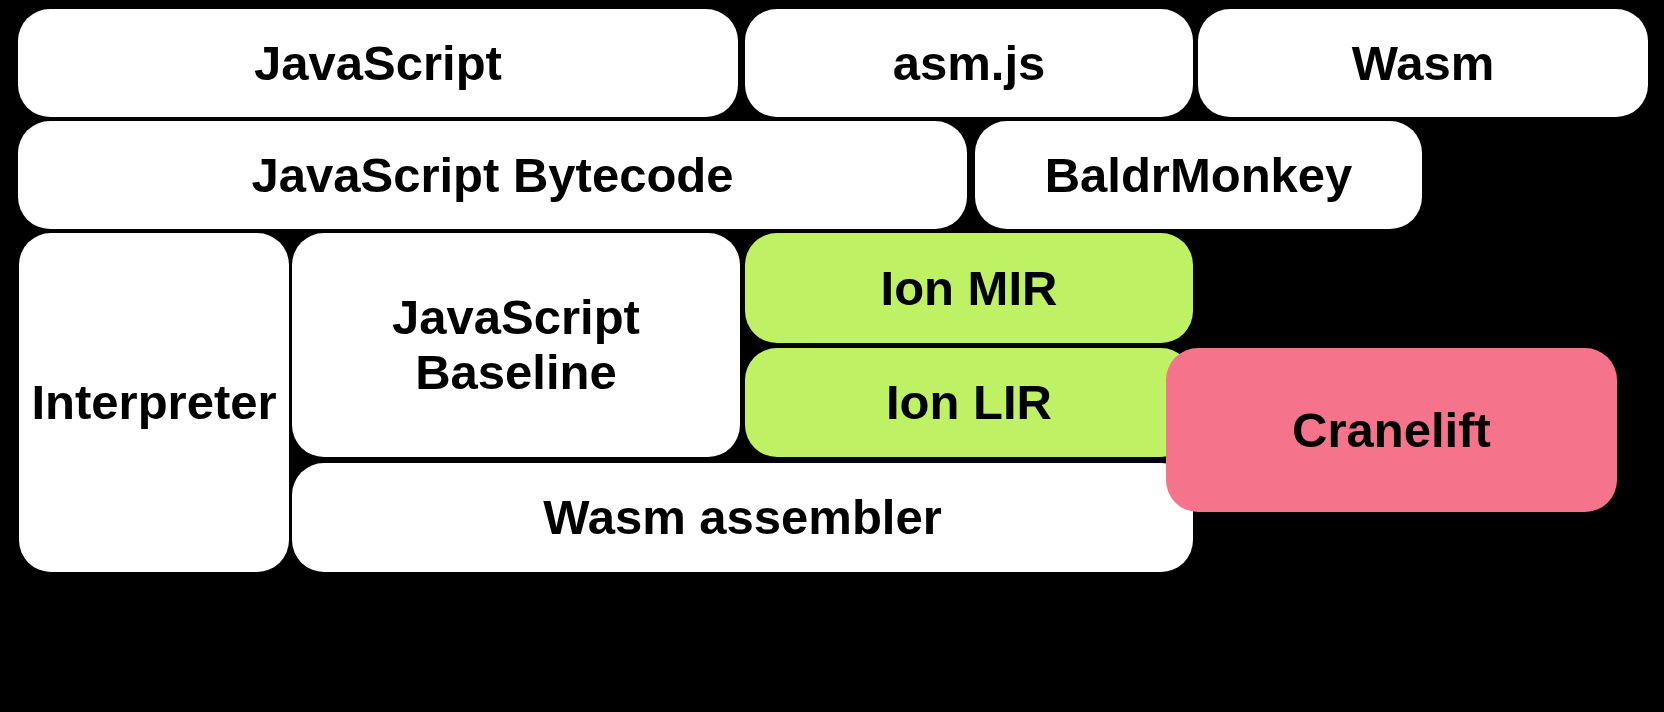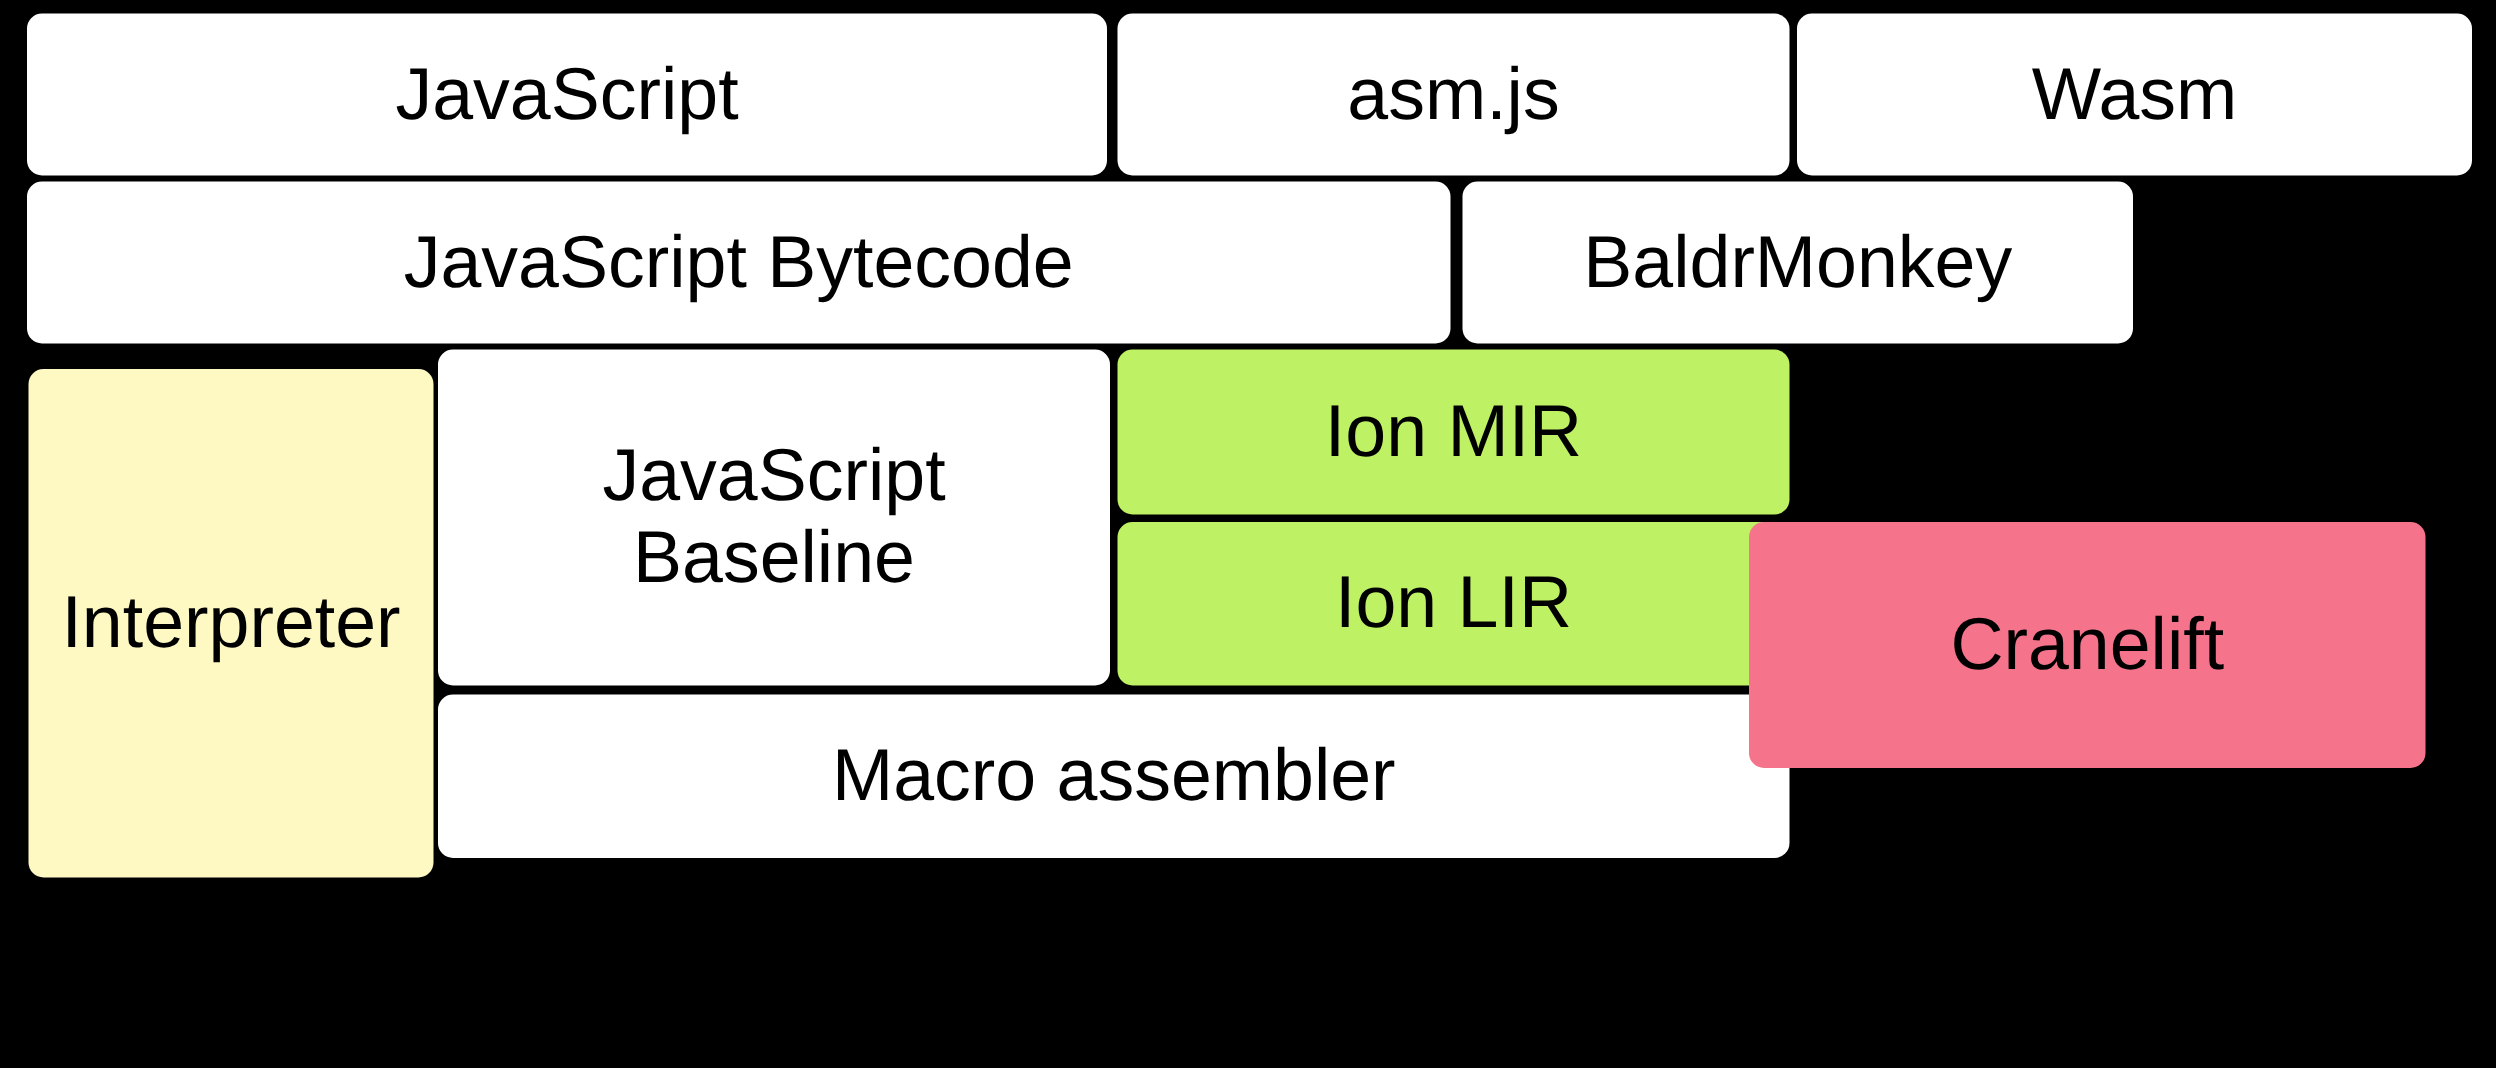--- a/index.html
+++ b/index.html
@@ -18,31 +18,32 @@
     background: #000000;
     overflow: hidden;
   }
   .node {
     position: absolute;
     box-sizing: border-box;
     display: flex;
     align-items: center;
     justify-content: center;
     text-align: center;
-    border-radius: 10px;
+    border-radius: 32px;
     background: #ffffff;
     color: #000000;
     font-family: "Liberation Sans", sans-serif;
     font-size: 49px;
     line-height: 1.12;
     letter-spacing: 0px;
     white-space: pre-line;
     user-select: none;
+    font-weight: bold;
   }
-  .node.gray  { background: #fef9c3; margin-top: 13px; }
+  .node.gray  { background: #ffffff; }
   .node.green { background: #bef264; }
   .node.pink  { background: #f5748b; }
 </style>
 </head>
 <body>
 
 <div id="diagram">
 
   <div class="node" style="left:18px;  top:9px;   width:720px; height:108px;">
     <span>JavaScript</span>
@@ -75,21 +76,21 @@
 
   <div class="node green" style="left:745px; top:233px; width:448px; height:110px;">
     <span>Ion MIR</span>
   </div>
 
   <div class="node green" style="left:745px; top:348px; width:448px; height:109px;">
     <span>Ion LIR</span>
   </div>
 
   <div class="node" style="left:292px; top:463px; width:901px; height:109px;">
-    <span>Macro assembler</span>
+    <span>Wasm assembler</span>
   </div>
 
   <div class="node pink" style="left:1166px; top:348px; width:451px; height:164px;">
     <span>Cranelift</span>
   </div>
 
 
 </div>
 
 </body></html>

